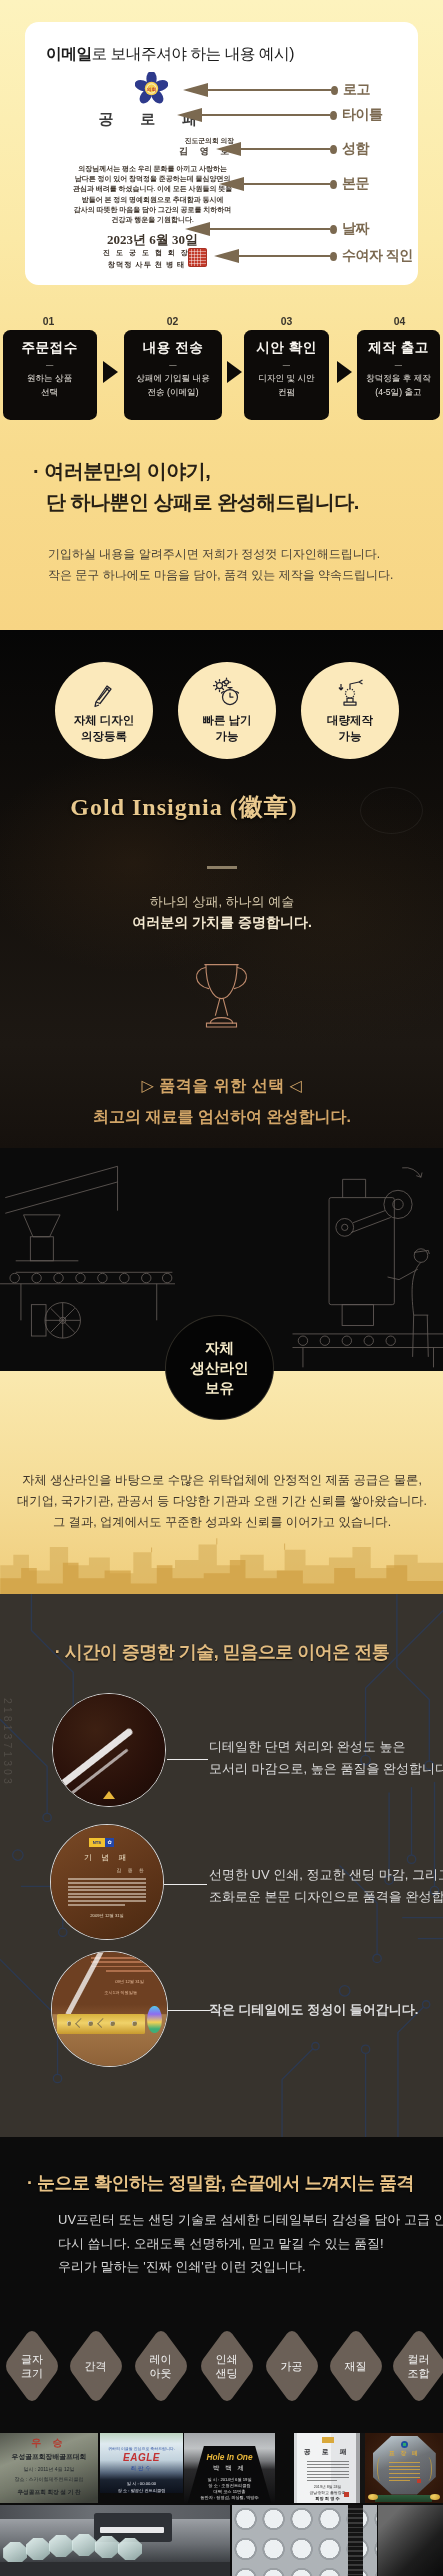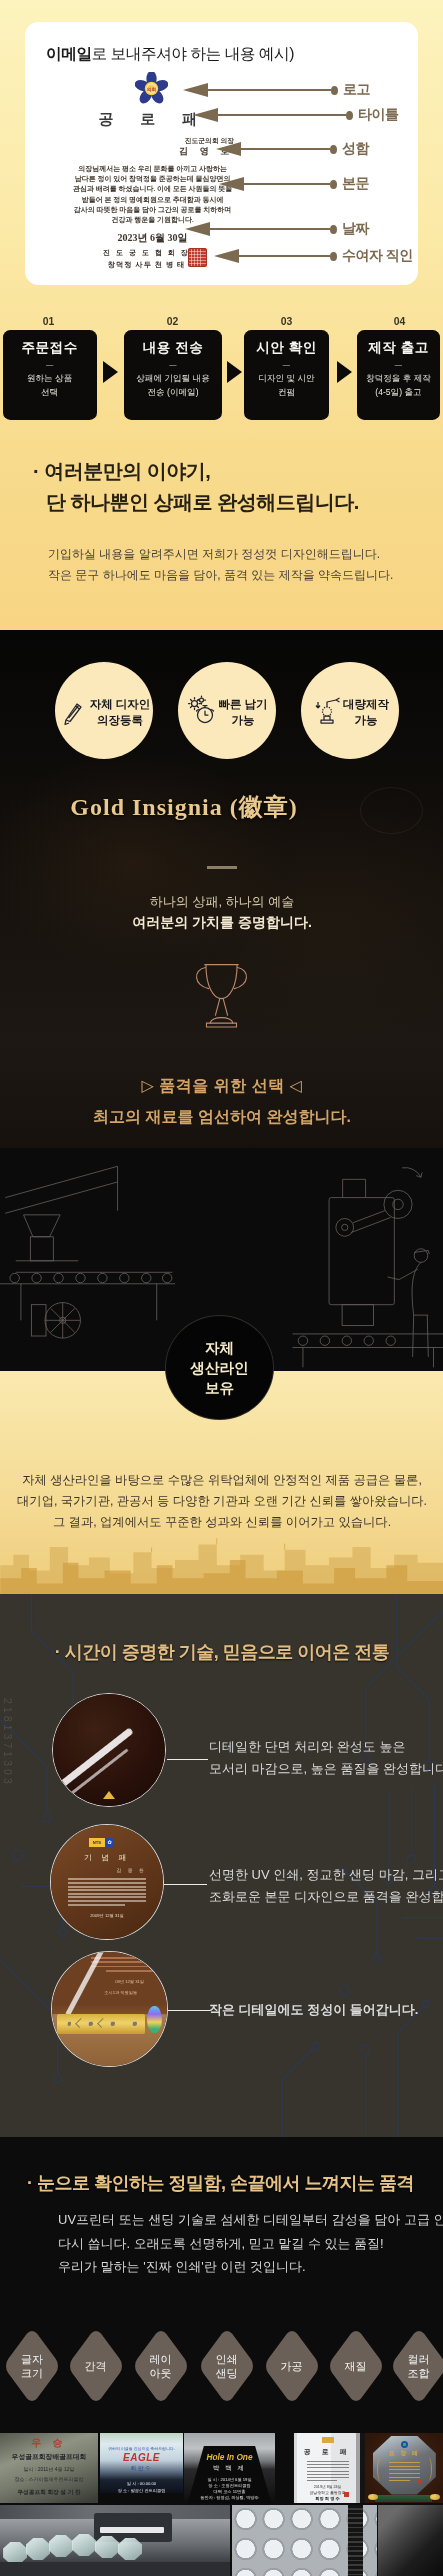--- a/index.html
+++ b/index.html
@@ -17,21 +17,21 @@
     font-family:"Liberation Serif","DejaVu Serif",serif;font-size:15px;font-weight:700;
     letter-spacing:11.5px;color:#3a3a3a;}
   .cert-org{left:117px;top:114px;width:92px;text-align:right;font-size:6.8px;color:#4a4138;
     font-family:"Liberation Serif","DejaVu Serif",serif;font-weight:700;}
   .cert-name{left:117px;top:123px;width:92px;text-align:right;font-size:9px;color:#40372e;
     font-family:"Liberation Serif","DejaVu Serif",serif;font-weight:700;letter-spacing:4.7px;}
   .cert-body{left:39px;top:142px;width:177px;text-align:center;
     font-family:"Liberation Serif","DejaVu Serif",serif;font-size:7px;line-height:10.2px;
     color:#40372e;font-weight:700;}
   .cert-date{left:39px;top:209px;width:177px;text-align:center;
-    font-family:"Liberation Serif","DejaVu Serif",serif;font-size:10px;font-weight:700;color:#3e352c;}
+    font-family:"Liberation Serif","DejaVu Serif",serif;font-size:13px;font-weight:700;color:#3e352c;}
   .cert-sign{left:62px;top:226px;width:119px;text-align:center;
     font-family:"Liberation Serif","DejaVu Serif",serif;color:#3b322a;}
   .cert-sign .s1{font-size:7px;letter-spacing:2.1px;font-weight:700;}
   .cert-sign .s2{font-size:7.3px;letter-spacing:1px;font-weight:800;margin-top:2.1px;}
   .seal{left:163px;top:226px;width:19px;height:19px;background:#C23A2A;border:1px solid #a93023;border-radius:1.6px;
     background-image:repeating-linear-gradient(0deg,transparent 0 2.1px,rgba(255,255,255,.45) 2.1px 2.9px),
                      repeating-linear-gradient(90deg,transparent 0 2.1px,rgba(255,255,255,.45) 2.1px 2.9px);}
   .ann{position:absolute;display:flex;align-items:center;height:16.7px;}
   .ann .head{width:0;height:0;border-top:7.8px solid transparent;border-bottom:7.8px solid transparent;
     border-right:25px solid #7B6950;}
@@ -48,21 +48,21 @@
     border-top:11px solid transparent;border-bottom:11px solid transparent;border-left:15px solid #0D0B09;}
   .intro-h{position:absolute;font-size:20px;font-weight:800;color:#272015;letter-spacing:-0.5px;white-space:nowrap;}
   .intro-s{position:absolute;font-size:12px;color:#453F36;white-space:nowrap;}
   
   .sec-black1{left:0;top:630px;width:444px;height:518px;background:
     radial-gradient(219px 157px at 30% 45%,rgba(90,60,30,.22),transparent 70%),
     radial-gradient(261px 188px at 75% 55%,rgba(70,50,25,.18),transparent 70%),
     linear-gradient(180deg,#060606 0%,#14100c 45%,#1d1813 80%,#16110d 100%);}
   .ring{position:absolute;border:0.5px solid rgba(255,255,255,.06);border-radius:50%;}
   .feat{position:absolute;top:32px;width:98px;height:97px;border-radius:50%;background:#FBE9BB;
-    display:flex;flex-direction:row;align-items:center;justify-content:center;}
+    display:flex;flex-direction:column;align-items:center;justify-content:center;}
   .feat .lbl{font-size:11.5px;font-weight:800;color:#17171C;line-height:15.7px;text-align:center;margin-top:4.2px;}
   .brand-title{left:0;top:161px;width:368px;text-align:center;
     font-family:"Liberation Serif","DejaVu Serif",serif;font-size:24px;font-weight:700;color:#E9C98E;
     letter-spacing:1px;text-shadow:0 1px 3.1px rgba(0,0,0,.8);}
   .brand-sub{left:0;top:202px;width:444px;text-align:center;font-size:11px;color:#C8B48D;}
   .brand-divider{left:207px;top:236px;width:30px;height:2.6px;background:#8D7F66;}
   .brand-t1{left:0;top:263px;width:444px;text-align:center;font-size:13px;color:#D8CBAE;}
   .brand-t2{left:0;top:284px;width:444px;text-align:center;font-size:14px;font-weight:800;color:#F4E9D1;}
   .prem-slogan{left:0;top:446px;width:444px;text-align:center;font-size:16px;font-weight:800;color:#D2A567;letter-spacing:0.5px;}
   .prem-desc{left:0;top:477px;width:444px;text-align:center;font-size:16px;font-weight:800;color:#D2A567;}
@@ -197,21 +197,21 @@
         <div class="s2">창덕정 사두  천 병 태</div>
       </div>
       <div class="abs seal"></div>
 
       <div class="ann" style="left:158px;top:60px;">
         <span class="head"></span>
           <span class="shaft" style="width:123px;"></span>
           <span class="dot"></span>
           <span class="lbl">로고</span>
       </div>
-      <div class="ann" style="left:168px;top:85px;">
+      <div class="ann" style="left:152px;top:85px;">
         <span class="head"></span>
           <span class="shaft" style="width:128px;"></span>
           <span class="dot"></span>
           <span class="lbl">타이틀</span>
       </div>
       <div class="ann" style="left:191px;top:119px;">
         <span class="head"></span>
           <span class="shaft" style="width:89px;"></span>
           <span class="dot"></span>
           <span class="lbl">성함</span>

